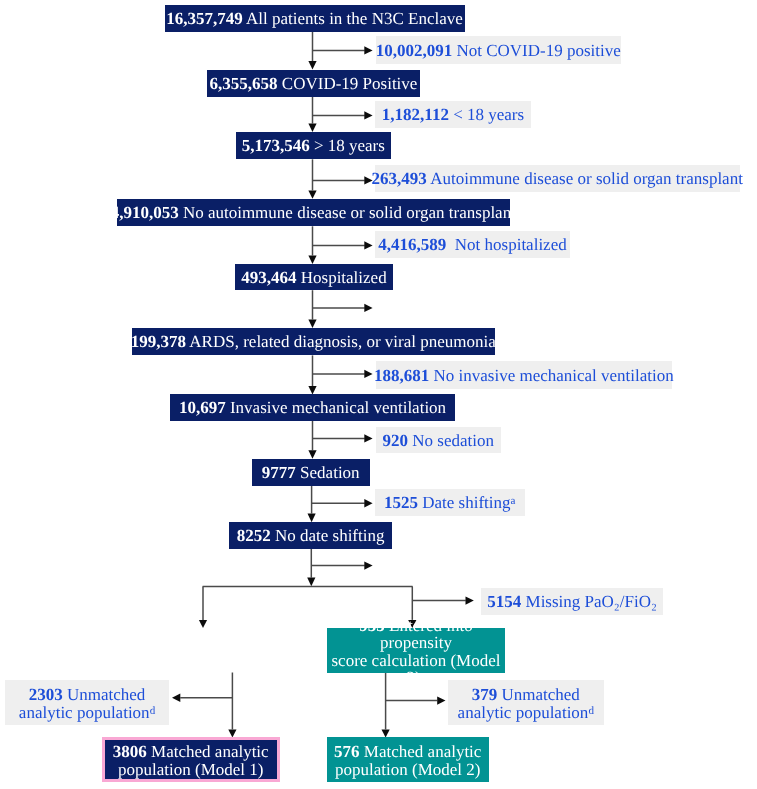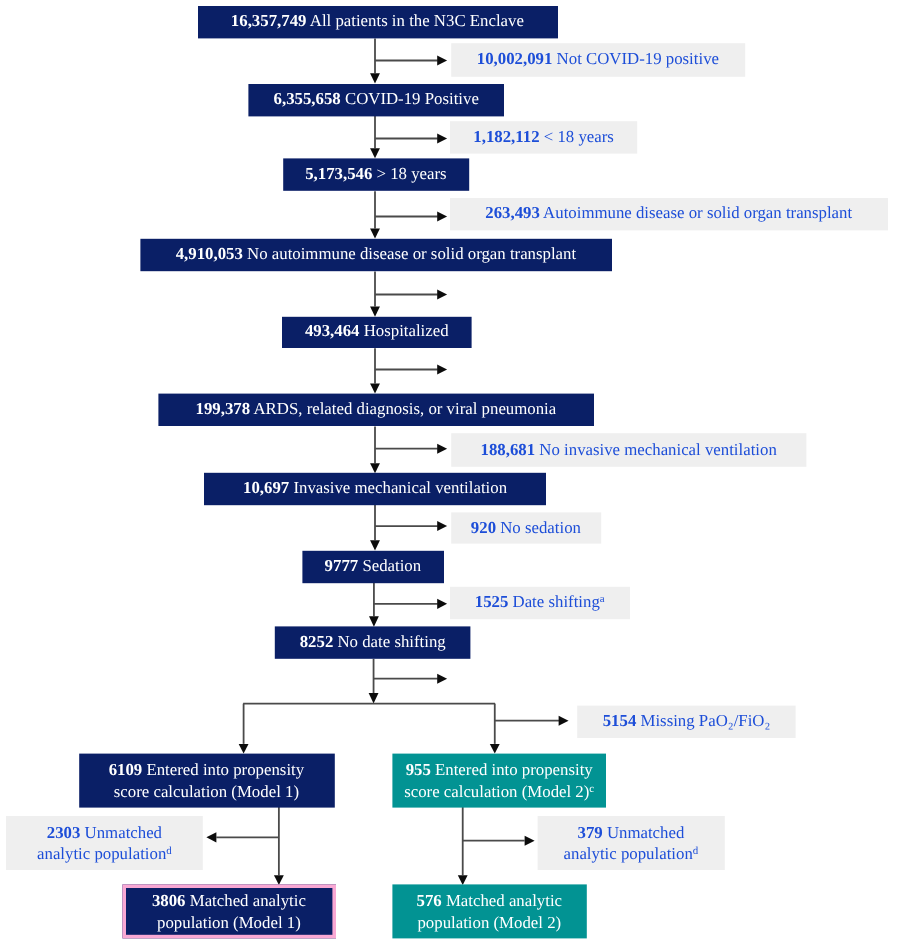--- a/index.html
+++ b/index.html
@@ -13,21 +13,21 @@
         justify-content:center;text-align:center;line-height:1.18;white-space:nowrap;}
   .node .inner{display:block;position:relative;top:0.7px;}
   .navy{background:#0a1f66;color:#ffffff;}
   .teal{background:#029393;color:#ffffff;}
   .grey{background:#efefef;color:#1d4ed8;}
   .bord{border:3px solid #f9a8d4;}
   .c{font-weight:bold;}
   .two{white-space:normal;line-height:17.3px;}
   .two .inner{position:relative;top:1.5px;}
   sup{font-size:0.65em;line-height:0;position:relative;top:-0.38em;vertical-align:baseline;}
-  .f13{font-size:14px;}
+  .f13{font-size:17px;}
 </style>
 </head>
 <body>
 
 <div id="stage">
 
 <svg id="wires" viewBox="0 0 757 789" width="757" height="789">
   <g stroke="#4a4a4a" stroke-width="1.5" fill="#0c0c0c" stroke-linecap="butt">
 
     <g>
@@ -161,42 +161,42 @@
     </div>
 
 <div class="node grey f13" style="left:375.0px;top:101.3px;width:156.0px;height:26.6px">
       <span class="inner"><span class="c">1,182,112</span> <span>&lt; 18 years</span></span>
     </div>
 
 <div class="node grey f13" style="left:375.0px;top:165.0px;width:364.5px;height:27.4px">
       <span class="inner"><span class="c">263,493</span> <span>Autoimmune disease or solid organ transplant</span></span>
     </div>
 
+<div class="node grey f13" style="left:375.0px;top:231.2px;width:195.0px;height:27.0px">
+      <span class="inner"><span class="c">4,416,589</span> <span>&nbsp;Not hospitalized</span></span>
+    </div>
 
 
 <div class="node grey f13" style="left:375.5px;top:361.2px;width:296.8px;height:27.8px">
       <span class="inner"><span class="c">188,681</span> <span>No invasive mechanical ventilation</span></span>
     </div>
 
 <div class="node grey f13" style="left:375.5px;top:426.7px;width:125.5px;height:26.8px">
       <span class="inner"><span class="c">920</span> <span>No sedation</span></span>
     </div>
 
 <div class="node grey f13" style="left:375.0px;top:489.0px;width:149.5px;height:26.8px">
       <span class="inner"><span class="c">1525</span> <span>Date shifting</span><sup>a</sup></span>
     </div>
 
 
 <div class="node grey f13" style="left:481.1px;top:587.8px;width:182.0px;height:26.9px">
       <span class="inner"><span class="c">5154</span> <span>Missing PaO₂/FiO₂</span></span>
     </div>
 
-<div class="node navy f13 two" style="left:65.5px;top:627.5px;width:213px;height:45px;">
-      <span class="inner"><span class="c">6109</span> <span>Entered into propensity</span><br><span>score calculation (Model 1)</span></span>
-    </div>
 
 <div class="node teal f13 two" style="left:327px;top:627.5px;width:178px;height:45px;">
       <span class="inner"><span class="c">955</span> <span>Entered into propensity</span><br><span>score calculation (Model 2)</span><sup>c</sup></span>
     </div>
 
 <div class="node grey f13 two" style="left:5px;top:679.5px;width:164px;height:45.5px;">
       <span class="inner"><span class="c">2303</span> <span>Unmatched</span><br><span>analytic population</span><sup>d</sup></span>
     </div>
 
 <div class="node grey f13 two" style="left:447.5px;top:679.5px;width:156.5px;height:45.5px;">

